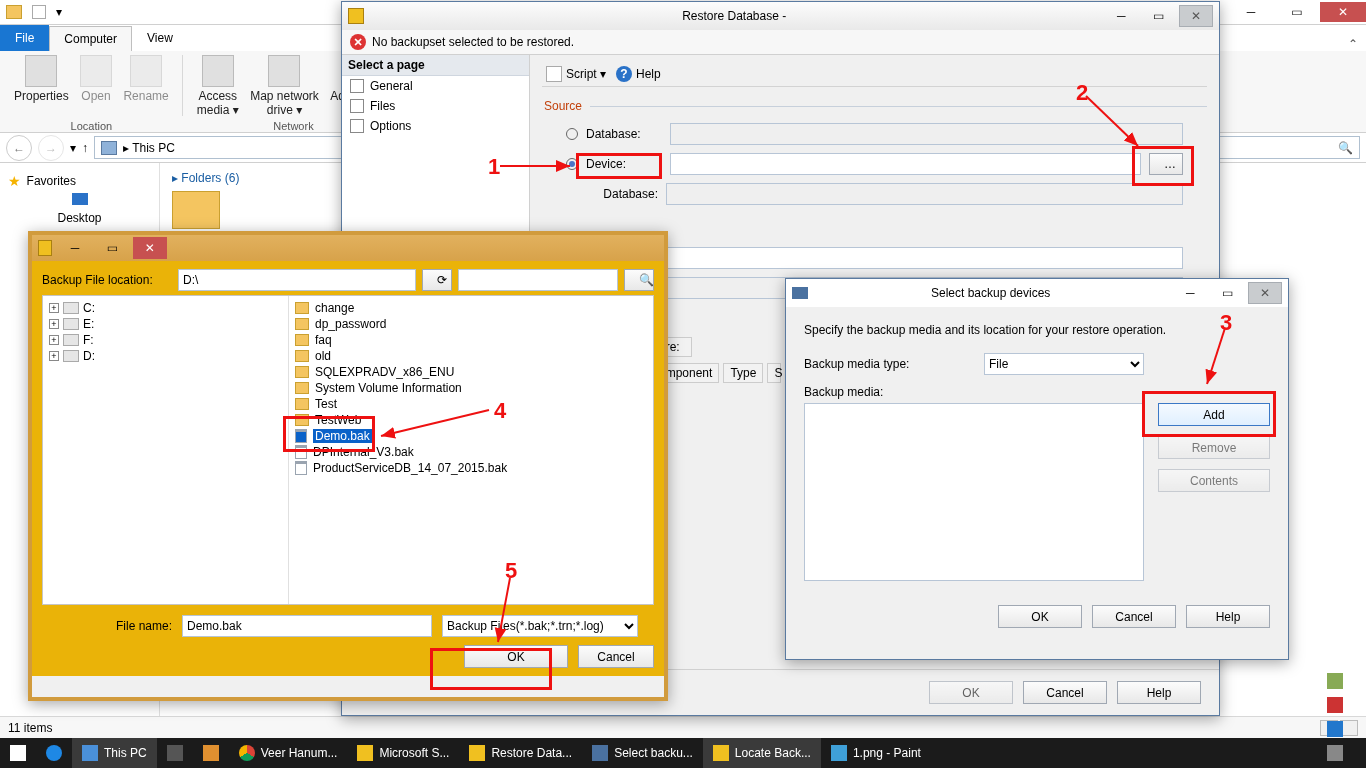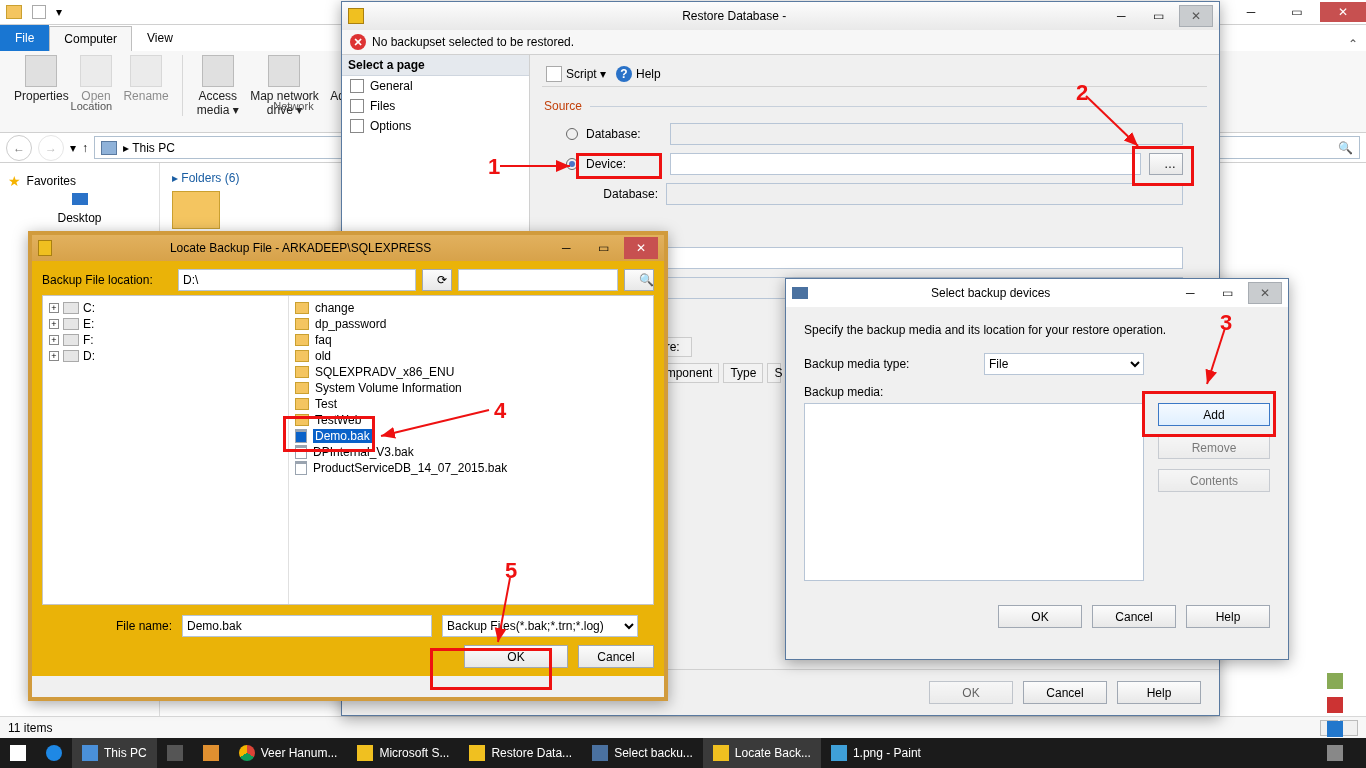--- a/index.html
+++ b/index.html
@@ -14,21 +14,21 @@
   .win-ctl .close { background:#c75050; color:#fff;}
   .ribbon-tabs { height:26px; background:#fff; display:flex; align-items:flex-end; }
   .ribbon-tabs .tab { padding:5px 14px; border:1px solid transparent; }
   .ribbon-tabs .file-tab { background:#1976d2; color:#fff; }
   .ribbon-tabs .active { border:1px solid #bfbfbf; border-bottom:none; background:#f7f7f7;}
   .ribbon-body { height:82px; background:#f7f7f7; border-bottom:1px solid #d0d0d0; display:flex; }
   .ribbon-group { padding:2px 10px 0 10px; text-align:center; position:relative;}
   .ribbon-group::after{content:""; position:absolute; right:0; top:4px; bottom:16px; width:1px; background:#d8d8d8;}
   .ribbon-btn { display:inline-flex; flex-direction:column; align-items:center; gap:2px; padding:2px 4px; color:#222;}
   .ribbon-btn .ico { width:32px; height:32px; background:#e0e0e0; border:1px solid #bbb;}
-  .ribbon-group .grp-label{position:absolute; left:0; right:0; bottom:20px; font-size:11px; color:#555;}
+  .ribbon-group .grp-label{position:absolute; left:0; right:0; bottom:0; font-size:11px; color:#555;}
   .breadcrumb-row{height:30px; border-bottom:1px solid #d0d0d0; display:flex; align-items:center; padding:0 6px; gap:6px;}
   .nav-btn{width:26px;height:26px;border:1px solid #ccc;border-radius:50%;display:flex;align-items:center;justify-content:center;color:#777;}
   .path-box{flex:1; height:23px; border:1px solid #b0c0d0; display:flex; align-items:center; padding:0 6px; gap:6px;}
   .search-box{width:220px;height:23px;border:1px solid #b0c0d0;display:flex;align-items:center;padding:0 6px;color:#888;}
   .explorer-body{display:flex; position:absolute; top:163px; bottom:44px; left:0; right:0;}
   .side-pane{width:160px; border-right:1px solid #e0e0e0; padding:8px 4px;}
   .side-pane .hdr{display:flex;align-items:center;gap:6px;padding:2px 4px;}
   .side-pane .item{display:flex;align-items:center;gap:6px;padding:2px 14px;flex-direction:column;}
   .main-pane{flex:1;padding:8px 12px;}
   .main-pane .section-label{color:#1a5ea3;}
@@ -331,21 +331,20 @@
       <button class="big-btn">OK</button>
       <button class="big-btn">Cancel</button>
       <button class="big-btn">Help</button>
     </div>
   </div>
 </div>
 
 <div class="dialog locate">
   <div class="dlg-title">
     <span style="width:14px;height:16px;background:#f0c020;border:1px solid #aa8010;"></span>
-    <span style="flex:1;text-align:center">Locate Backup File - ARKADEEP\SQLEXPRESS</span>
     <div class="win-ctl">
       <button>─</button>
       <button>▭</button>
       <button class="close red">✕</button>
     </div>
   </div>
   <div class="body">
     <div class="loc-row">
       <span style="width:130px">Backup File location:</span>
       <input style="flex: 1 1 0%; height: 22px; border: 1px solid rgb(183, 197, 214); padding: 0px 4px;" value="D:\">

